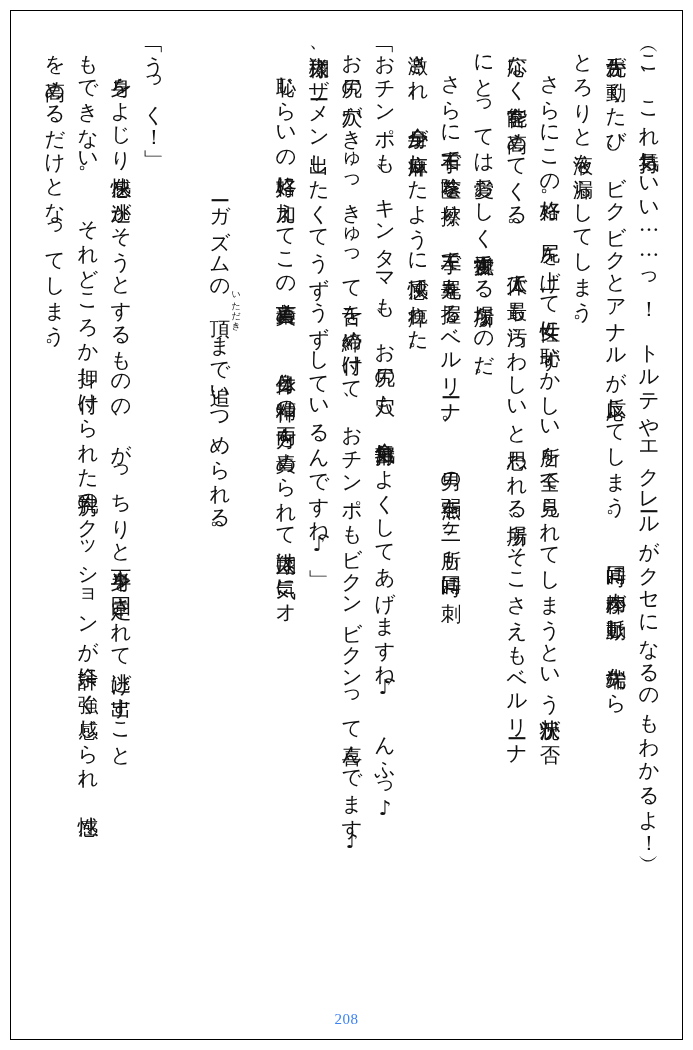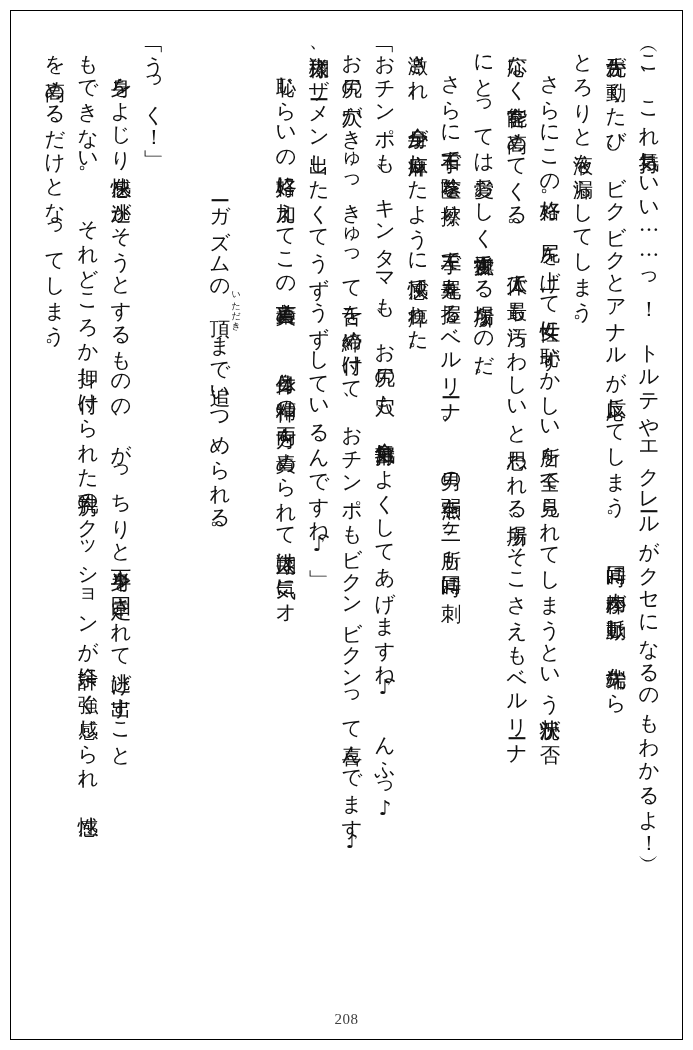--- a/index.html
+++ b/index.html
@@ -66,21 +66,21 @@
     font-weight: 400;
   }
   #page-number {
     position: absolute;
     left: 0;
     right: 0;
     bottom: 22px;
     text-align: center;
     font-family: "Liberation Serif", serif;
     font-size: 15px;
-    color: #404040;
+    color: #3b82f6;
     letter-spacing: 0.5px;
   }
 </style>
 </head>
 <body>
 
 <div id="page">
 
   <div id="page-border"></div>
 

